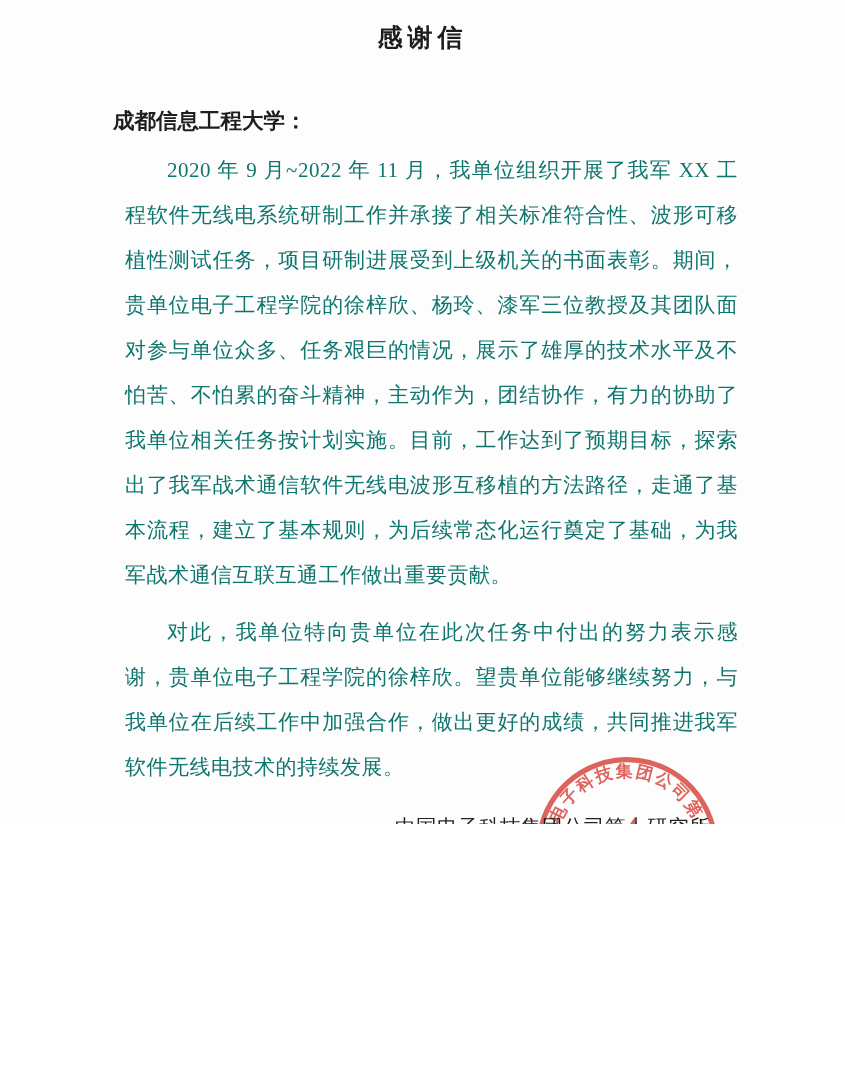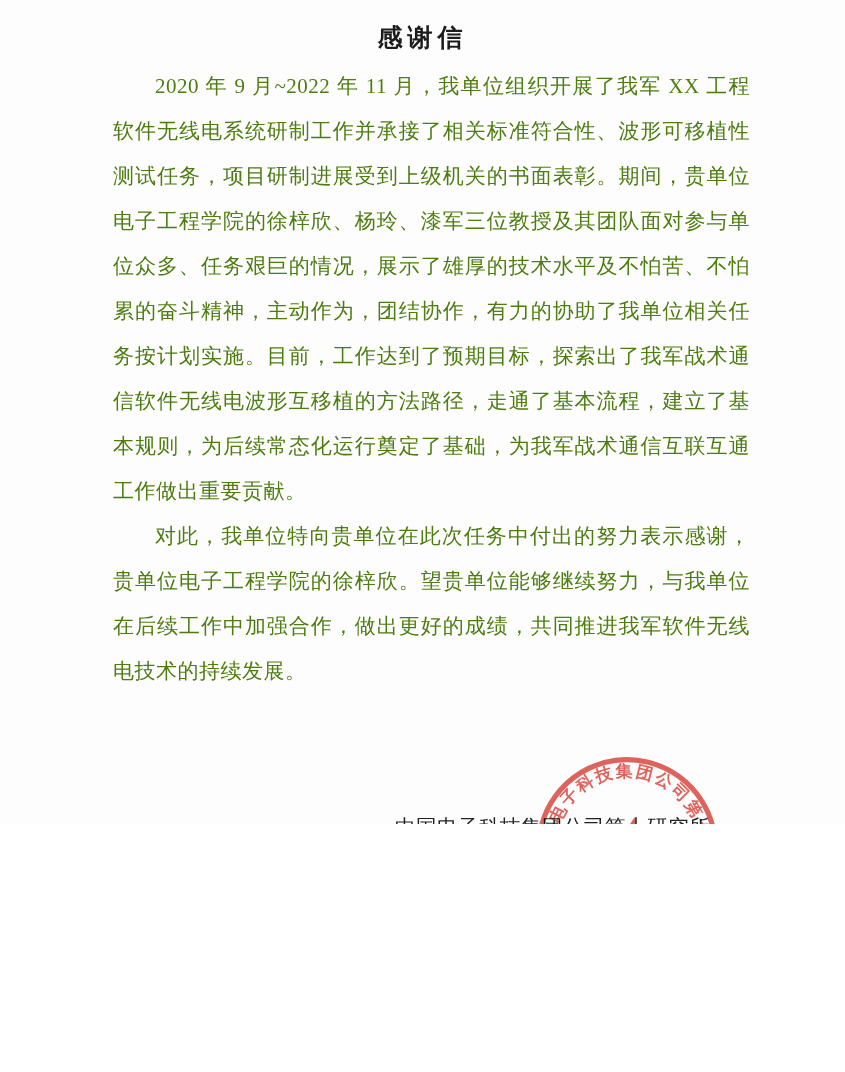--- a/index.html
+++ b/index.html
@@ -34,26 +34,26 @@
     font-family: "Liberation Sans", "DejaVu Sans", sans-serif;
     font-weight: 700;
     font-size: 21.5px;
     line-height: 30px;
     color: #1e1e1e;
   }
   .body-text {
     margin-top: 10px;
   }
   .body-text p {
-    margin: 0;
+    margin: 12px;
     font-size: 21px;
     line-height: 45px;
     text-align: justify;
     text-indent: 2em;
-    color: #4d7c0f;
+    color: #0f766e;
     letter-spacing: 0.5px;
   }
   .signature {
     position: absolute;
     top: 812px;
     right: 135px;
     font-size: 20.5px;
     line-height: 30px;
     color: #222222;
     letter-spacing: 0.5px;
@@ -84,20 +84,21 @@
   }
 </style>
 </head>
 <body>
 
 <div class="page">
 
   <div class="title">感谢信</div>
 
   <div class="content">
+    <div class="salutation">成都信息工程大学：</div>
 
     <div class="body-text">
       <p>2020 年 9 月~2022 年 11 月，我单位组织开展了我军 XX 工程软件无线电系统研制工作并承接了相关标准符合性、波形可移植性测试任务，项目研制进展受到上级机关的书面表彰。期间，贵单位电子工程学院的徐梓欣、杨玲、漆军三位教授及其团队面对参与单位众多、任务艰巨的情况，展示了雄厚的技术水平及不怕苦、不怕累的奋斗精神，主动作为，团结协作，有力的协助了我单位相关任务按计划实施。目前，工作达到了预期目标，探索出了我军战术通信软件无线电波形互移植的方法路径，走通了基本流程，建立了基本规则，为后续常态化运行奠定了基础，为我军战术通信互联互通工作做出重要贡献。</p>
       <p>对此，我单位特向贵单位在此次任务中付出的努力表示感谢，贵单位电子工程学院的徐梓欣。望贵单位能够继续努力，与我单位在后续工作中加强合作，做出更好的成绩，共同推进我军软件无线电技术的持续发展。</p>
     </div>
   </div>
 
   <div class="signature">中国电子科技集团公司第十研究所</div>
 
   <div class="date">2022 年 11 月 10 日</div>

